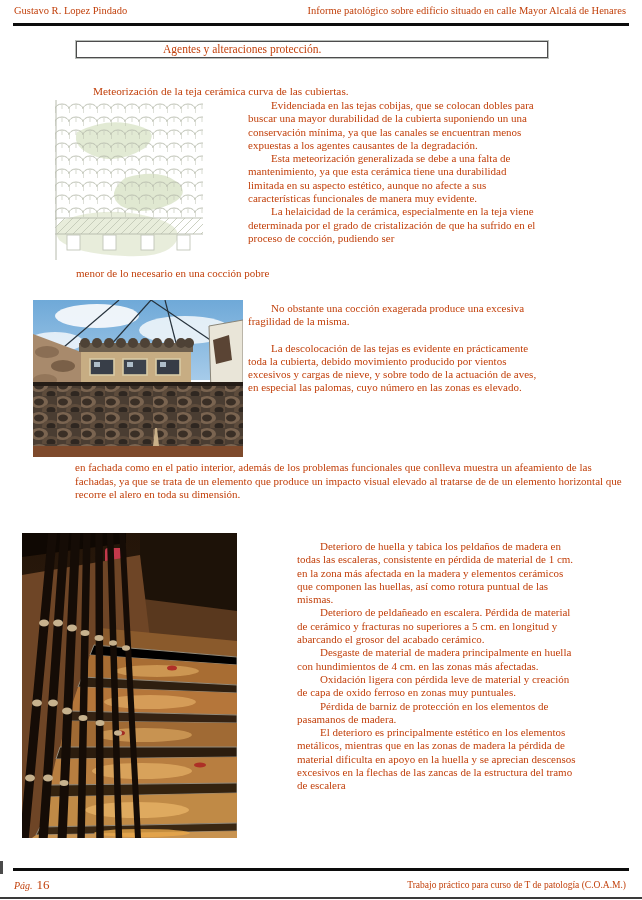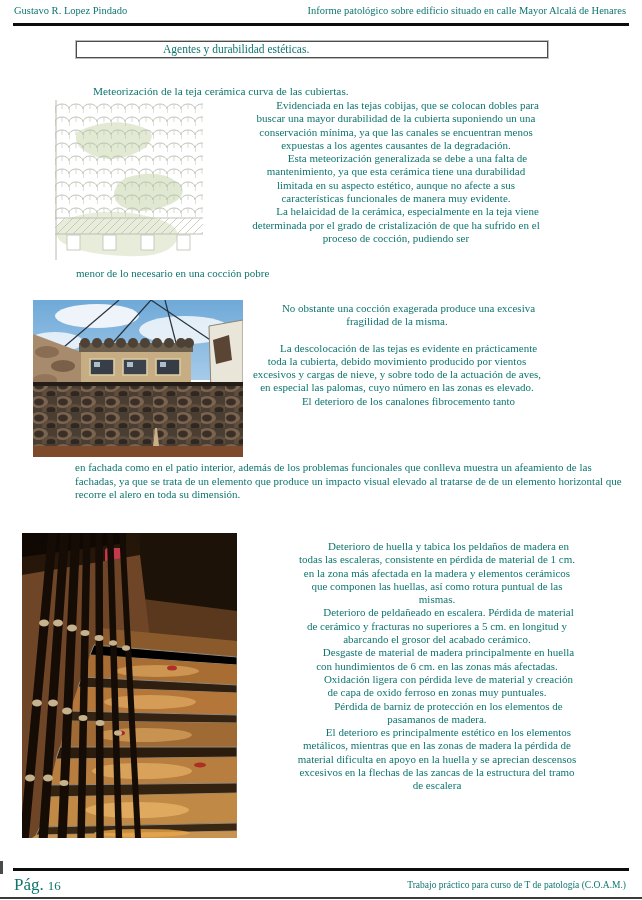--- a/index.html
+++ b/index.html
@@ -1,61 +1,61 @@
 <!DOCTYPE html>
 <html><head>
 <meta charset="utf-8">
 <style>
   html,body{margin:0;padding:0;background:#e8e8e8;}
   .page{
     position:relative;width:642px;height:900px;background:#ffffff;
-    font-family:"Liberation Serif","DejaVu Serif",serif;color:#0f766e;
+    font-family:"Liberation Serif","DejaVu Serif",serif;color:#c2410c;
     overflow:hidden;margin:0 auto;
   }
   .hdr-left{position:absolute;left:14px;top:5px;font-size:10.5px;}
   .hdr-right{position:absolute;right:16px;top:5px;font-size:10.5px;}
   .rule{position:absolute;left:13px;width:616px;height:2.6px;background:#0c0c0c;}
   .rule-top{top:23px;}
   .rule-bottom{top:868px;}
   .scan-edge-bottom{position:absolute;left:0;top:897px;width:642px;height:2px;background:#3a3a3a;}
   .scan-tick{position:absolute;left:0;top:861px;width:3px;height:13px;background:#4a4a4a;}
   .section-box{
     position:absolute;left:76px;top:41px;width:470px;height:15px;
     border:1.6px solid #4c4c4c;outline:1px solid #b9bdb9;
   }
   .section-box span{position:absolute;left:86px;top:0px;font-size:11.5px;line-height:15px;white-space:nowrap;}
   .heading1{position:absolute;left:93px;top:85px;font-size:11.3px;white-space:nowrap;}
-  .col{position:absolute;font-size:11px;line-height:13.3px;text-align:center;}
+  .col{position:absolute;font-size:11px;line-height:13.3px;}
   .col p{margin:0;text-indent:23px;}
   .col1{left:248px;top:99px;width:296px;}
   .col2{left:248px;top:302px;width:298px;}
   .col3{left:265px;top:540px;width:280px;margin-left:32px;}
   .col2 p.gap{margin-top:13px;}
   .overflow-line{position:absolute;left:76px;top:267px;font-size:11px;white-space:nowrap;text-align:right;}
   .overflow-par{position:absolute;left:75px;top:461px;width:558px;font-size:11px;line-height:13.6px;}
   .fig{position:absolute;}
   .fig-drawing{left:55px;top:100px;}
   .fig-roof{left:33px;top:300px;}
   .fig-stairs{left:22px;top:533px;}
   .ftr-left{position:absolute;left:14px;top:875px;}
-  .ftr-left .pag{font-size:17px;}
+  .ftr-left .pag{font-size:10px;font-style:italic;}
   .ftr-left .pagenum{font-size:13px;}
   .ftr-right{position:absolute;right:16px;top:880px;font-size:9.5px;}
 </style>
 </head>
 <body>
 
 <div class="page">
 
   <div class="hdr-left">Gustavo R. Lopez Pindado</div>
   <div class="hdr-right">Informe patológico sobre edificio situado en calle Mayor  Alcalá de Henares</div>
   <div class="rule rule-top"></div>
 
   <div class="section-box">
-    <span>Agentes y durabilidad estéticas.</span>
+    <span>Agentes y alteraciones protección.</span>
   </div>
 
   <div class="heading1">Meteorización de la teja cerámica curva de  las cubiertas.</div>
 
   <svg class="fig fig-drawing" width="148" height="163" viewBox="0 0 148 163" role="img">
     <defs>
       <pattern id="pt-scallop" width="14" height="13" patternUnits="userSpaceOnUse">
         <path d="M0 9 a7 5 0 0 1 14 0" stroke="#b6baac" fill="none" stroke-width="0.9"></path>
         <line x1="0" y1="9" x2="0" y2="13" stroke="#b6baac" stroke-width="0.9"></line>
         <line x1="7" y1="4.5" x2="7" y2="9" stroke="#c6cabc" stroke-width="0.7"></line>
@@ -142,21 +142,20 @@
     </g>
     <rect x="0" y="82" width="210" height="8" fill="#241c16"></rect>
     <rect x="0" y="86" width="210" height="60" fill="url(#pt-tiles)"></rect>
     <rect x="0" y="146" width="210" height="11" fill="#7e4a2c"></rect>
     <polygon points="120,146 126,146 124,128 122,128" fill="#c9b089"></polygon>
   </svg>
 
   <div class="col col2">
     <p>No obstante una cocción exagerada produce una excesiva fragilidad de la misma.</p>
     <p class="gap">La descolocación de las tejas es evidente en prácticamente toda la cubierta, debido movimiento producido por vientos excesivos y cargas de nieve, y sobre todo de la actuación de aves, en especial las palomas, cuyo número en las zonas es elevado.</p>
-    <p>El deterioro de los canalones fibrocemento tanto</p>
   </div>
   <div class="overflow-par">en fachada como en el patio interior, además de los problemas funcionales que conlleva muestra un afeamiento de las fachadas, ya que se trata de un elemento que produce un impacto visual elevado al tratarse de de un elemento horizontal que recorre el alero en toda su dimensión.</div>
 
   <svg class="fig fig-stairs" width="215" height="305" viewBox="0 0 215 305" role="img">
     <defs>
       <linearGradient id="stairbg" x1="0" y1="0" x2="0" y2="1">
         <stop offset="0" stop-color="#241509"></stop>
           <stop offset="1" stop-color="#3a2514"></stop>
       </linearGradient>
     </defs>
@@ -219,21 +218,21 @@
         <ellipse cx="91" cy="110" rx="4" ry="2.8"></ellipse>
           <ellipse cx="96" cy="200" rx="4" ry="2.8"></ellipse>
         <ellipse cx="104" cy="115" rx="4" ry="2.8"></ellipse>
       </g>
     </g>
   </svg>
 
   <div class="col col3">
     <p>Deterioro de huella y tabica  los peldaños de madera en todas las escaleras, consistente en pérdida de material de 1 cm. en la zona más afectada en la madera y elementos cerámicos que componen las huellas, así como rotura puntual de las mismas.</p>
     <p>Deterioro de peldañeado en escalera. Pérdida de material de cerámico y fracturas no superiores a 5 cm. en longitud y abarcando el grosor del acabado cerámico.</p>
-    <p>Desgaste de material de madera principalmente en huella con hundimientos de 6 cm. en las zonas más afectadas.</p>
+    <p>Desgaste de material de madera principalmente en huella con hundimientos de 4 cm. en las zonas más afectadas.</p>
     <p>Oxidación ligera  con pérdida leve de material y creación de capa de oxido ferroso en zonas muy puntuales.</p>
     <p>Pérdida de barniz de protección en los elementos de pasamanos de madera.</p>
     <p>El deterioro es principalmente estético en los elementos metálicos, mientras que en las zonas de madera la pérdida de material dificulta en apoyo en la huella y se aprecian descensos excesivos en la flechas de las zancas de la estructura del tramo de escalera</p>
   </div>
 
   <div class="rule rule-bottom"></div>
   <div class="ftr-left">
     <span class="pag">Pág.</span>
     <span class="pagenum">16</span>
   </div>

